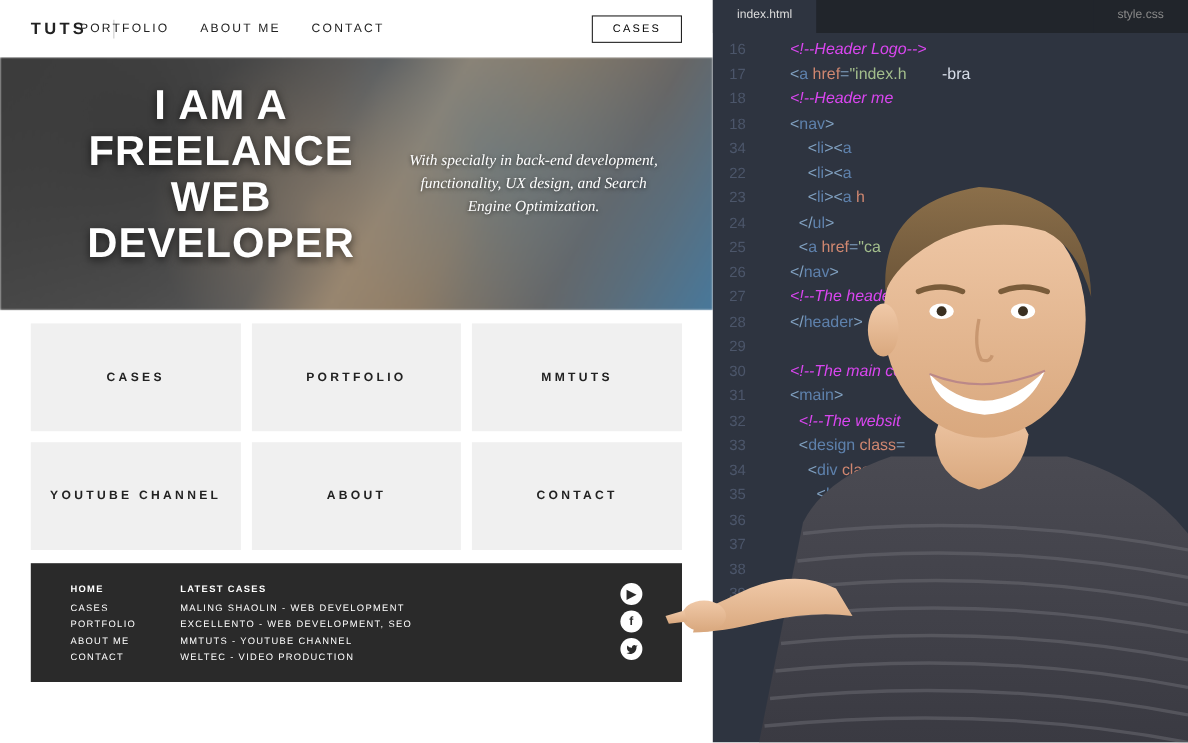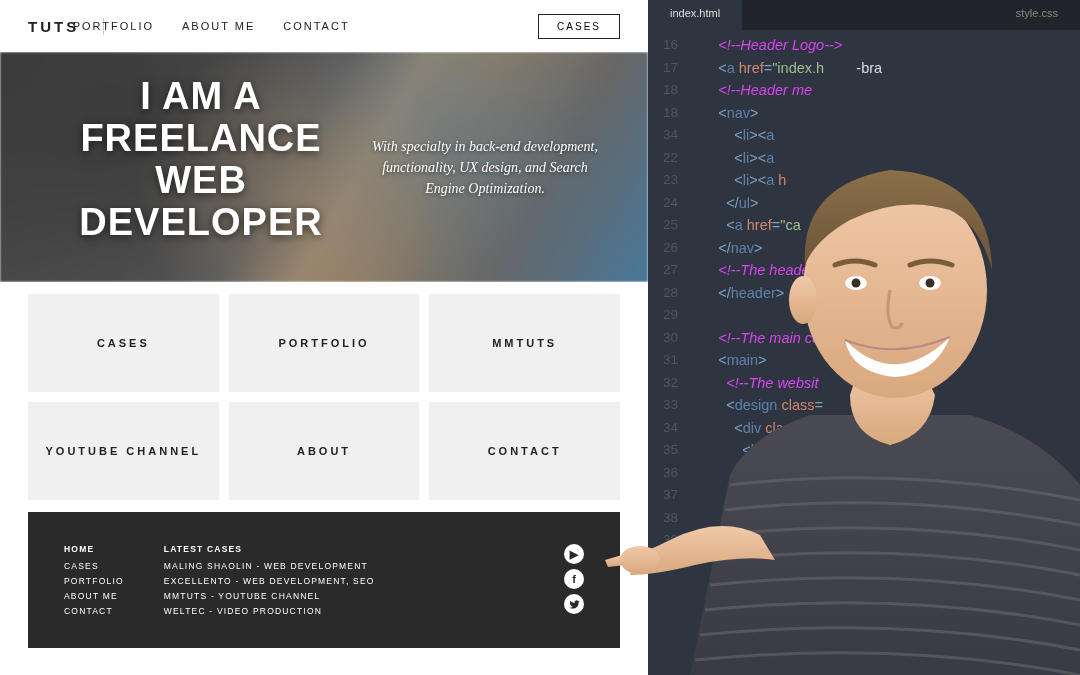--- a/index.html
+++ b/index.html
@@ -21,21 +21,21 @@
 .hero-bg::before{content:"";position:absolute;inset:0;background:radial-gradient(circle at 45% 60%,rgba(212,184,150,0.6) 0%,transparent 40%),radial-gradient(circle at 70% 40%,rgba(90,163,216,0.4) 0%,transparent 35%),radial-gradient(circle at 20% 30%,rgba(60,60,60,0.7) 0%,transparent 40%)}
 .hero-bg::after{content:"";position:absolute;inset:0;background:rgba(40,40,40,0.35)}
 .hero h1{font-size:38px;font-weight:600;letter-spacing:1px;margin-bottom:14px;text-shadow:0 2px 8px rgba(0,0,0,0.6);position:relative;z-index:1;line-height:1.1}
 .hero p{font-style:italic;font-size:14px;line-height:1.5;max-width:420px;text-shadow:0 1px 4px rgba(0,0,0,0.6);position:relative;z-index:1;font-family:Georgia,serif}
 
 
 .cards{display:grid;grid-template-columns:repeat(3,1fr);gap:10px;padding:12px 28px;background:#fff}
 .card{background:#f0f0f0;height:98px;display:flex;align-items:center;justify-content:center;font-size:11px;letter-spacing:3px;font-weight:600;color:#222;text-transform:uppercase}
 
 
-.site-footer{background:#2a2a2a;color:#fff;padding:32px 36px;display:flex;justify-content:space-between;margin:0 28px}
+.site-footer{background:#2a2a2a;color:#fff;padding:18px 36px;display:flex;justify-content:space-between;margin:0 28px}
 .footer-cols{display:flex;gap:40px}
 .footer-col{display:flex;flex-direction:column;gap:5px}
 .footer-col span{font-size:8.5px;letter-spacing:1.2px;text-transform:uppercase;color:#fff}
 .footer-col .heading{font-weight:700;margin-bottom:2px}
 .social-icons{display:flex;flex-direction:column;gap:5px}
 .social-icon{width:20px;height:20px;border-radius:50%;background:#fff;display:flex;align-items:center;justify-content:center;color:#2a2a2a;font-size:11px;font-weight:700}
 
 
 .editor-tabs{display:flex;background:#21252b;height:30px}
 .editor-tab{padding:7px 22px;font-size:11px;color:#888;background:#21252b}

